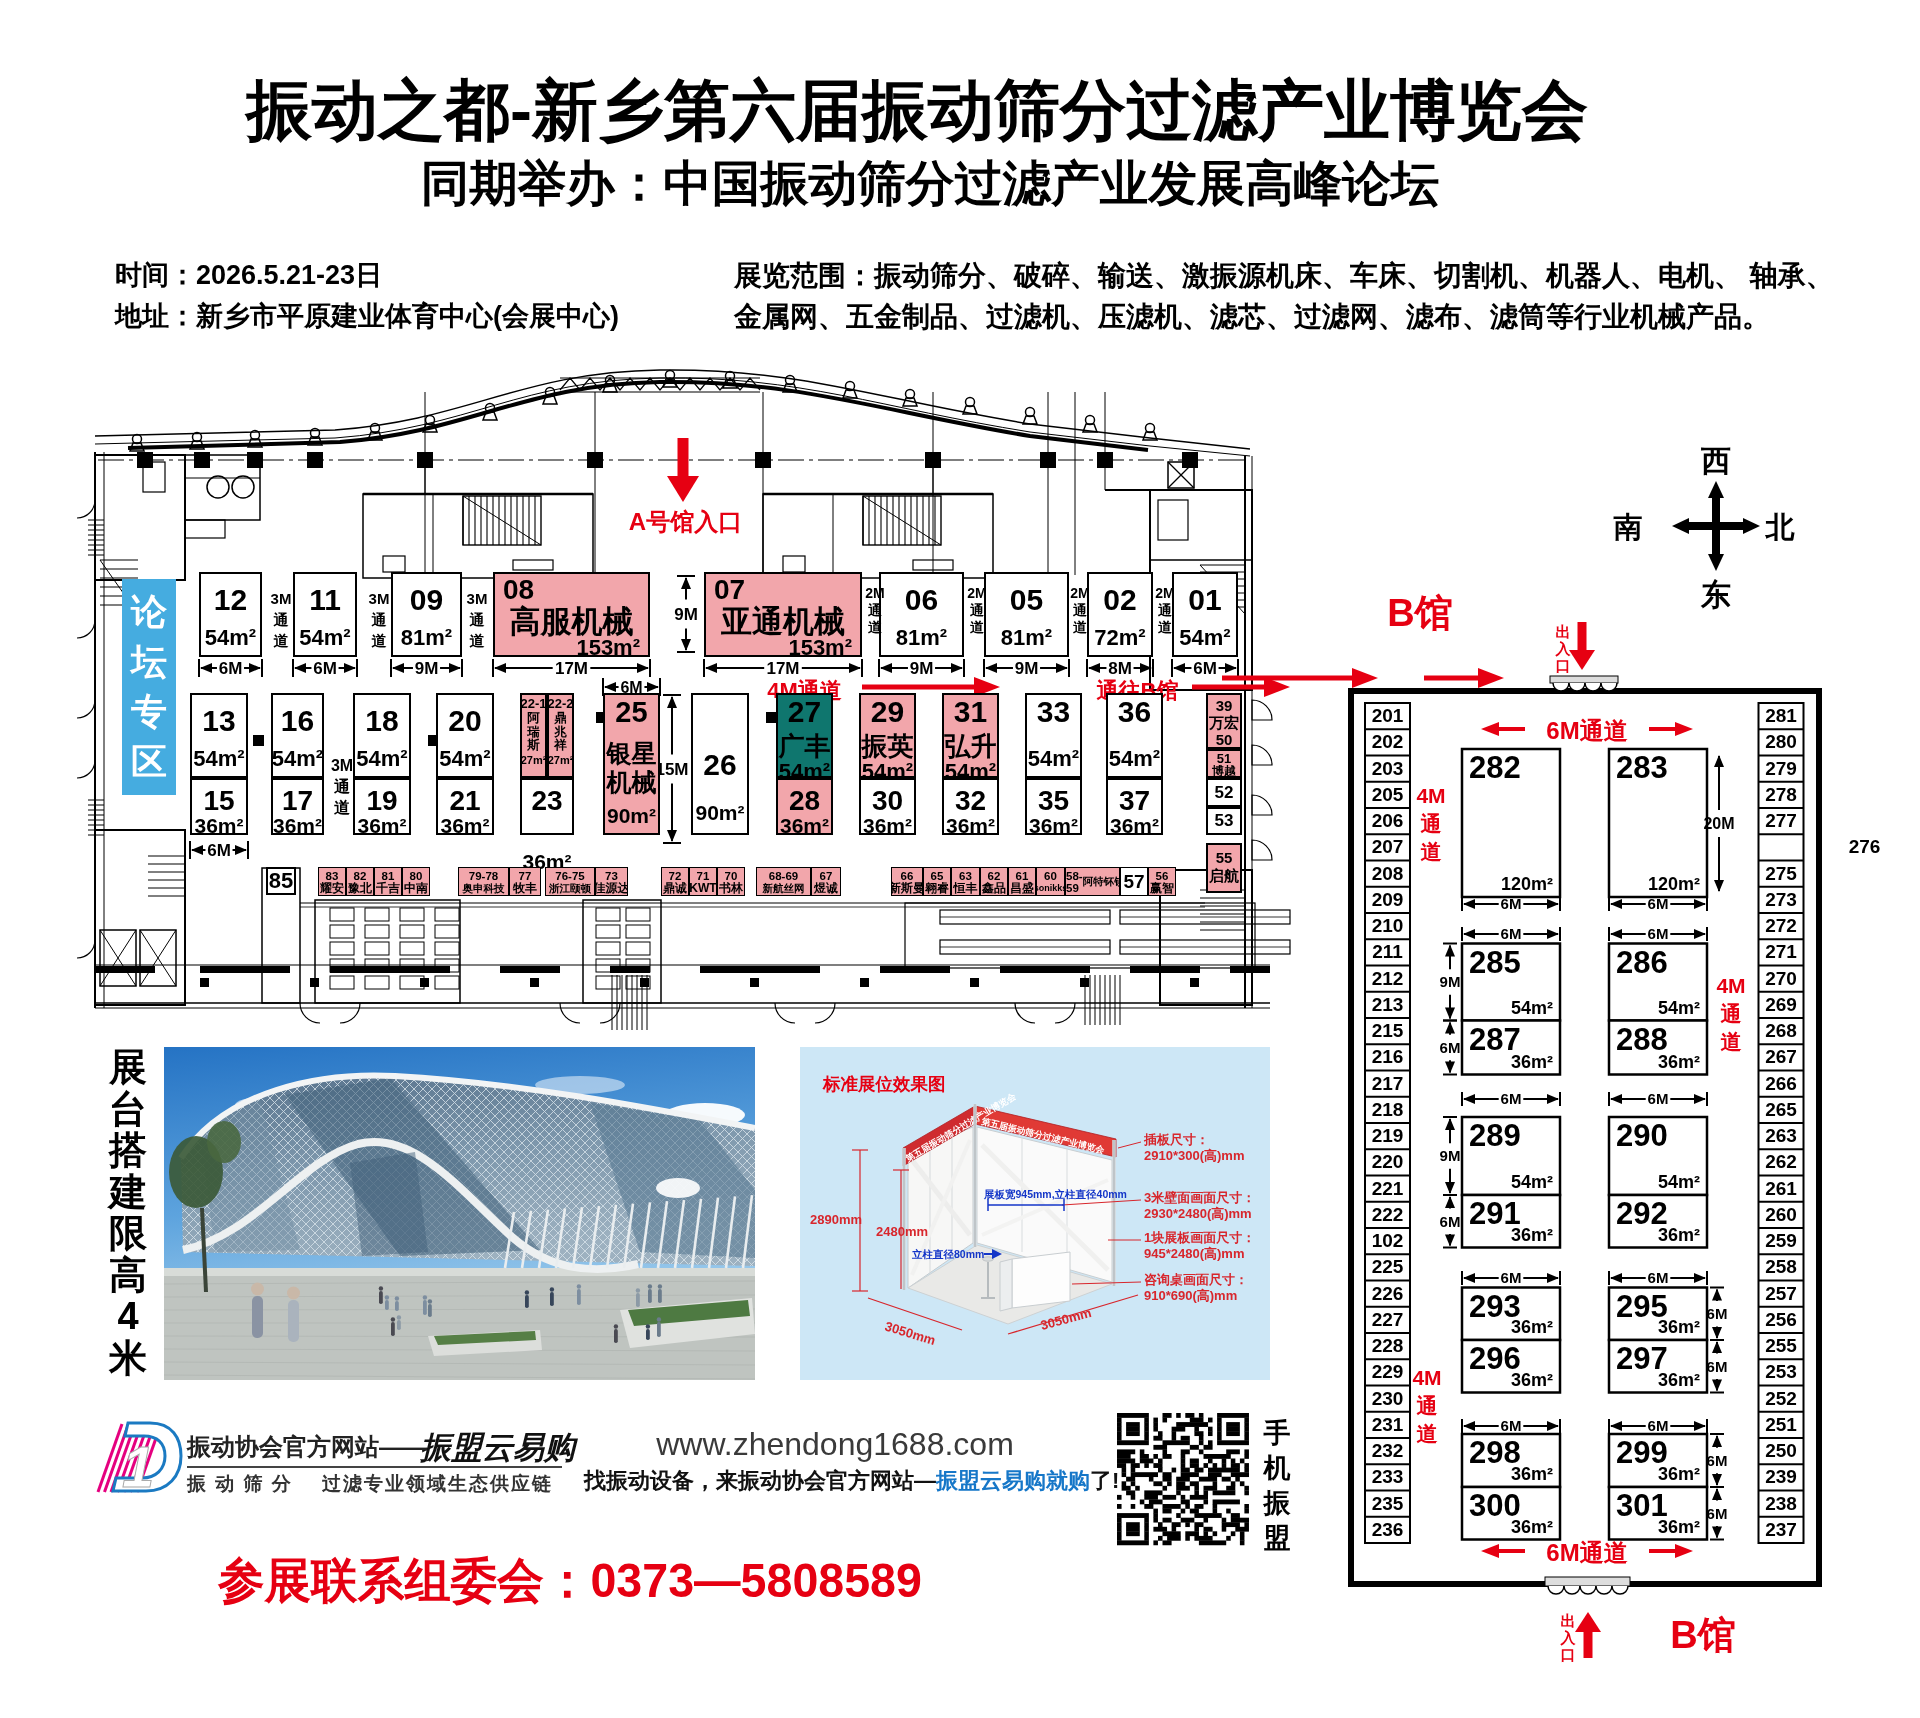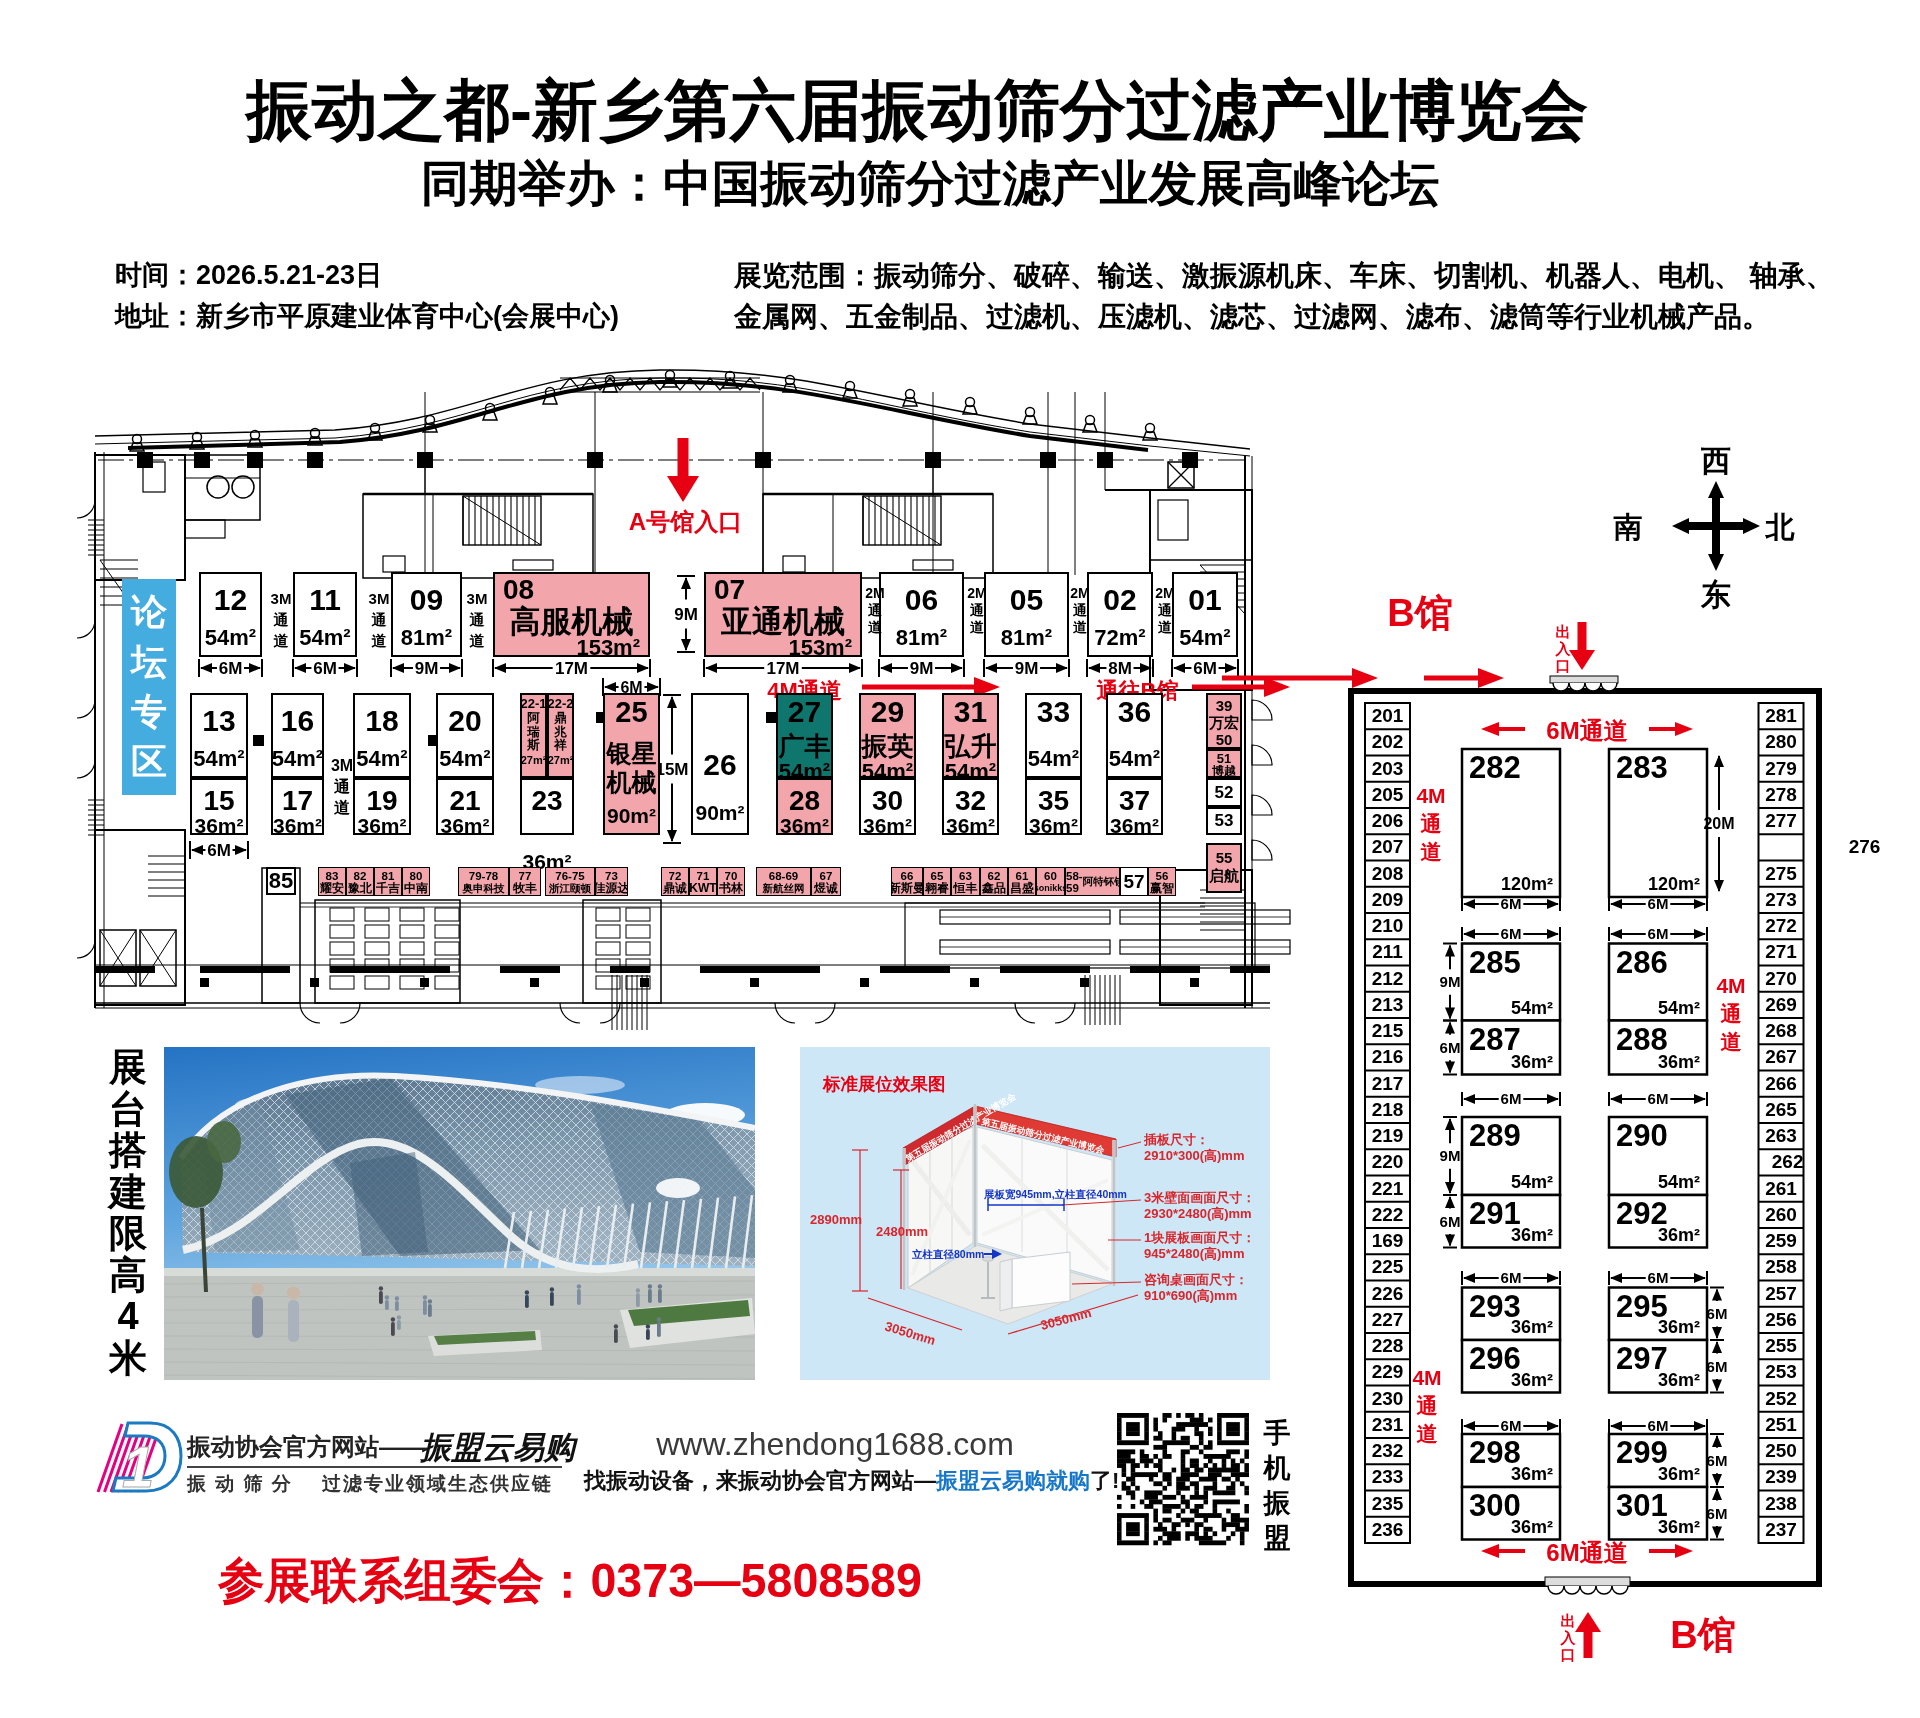--- a/index.html
+++ b/index.html
@@ -1401,21 +1401,21 @@
 <div style="position:absolute;left:1365px;top:968.5px;width:45px;height:20px;font-size:19px;font-weight:700;color:#000;text-align:center;line-height:20px;">212</div>
 <div style="position:absolute;left:1365px;top:994.75px;width:45px;height:20px;font-size:19px;font-weight:700;color:#000;text-align:center;line-height:20px;">213</div>
 <div style="position:absolute;left:1365px;top:1021.0px;width:45px;height:20px;font-size:19px;font-weight:700;color:#000;text-align:center;line-height:20px;">215</div>
 <div style="position:absolute;left:1365px;top:1047.25px;width:45px;height:20px;font-size:19px;font-weight:700;color:#000;text-align:center;line-height:20px;">216</div>
 <div style="position:absolute;left:1365px;top:1073.5px;width:45px;height:20px;font-size:19px;font-weight:700;color:#000;text-align:center;line-height:20px;">217</div>
 <div style="position:absolute;left:1365px;top:1099.75px;width:45px;height:20px;font-size:19px;font-weight:700;color:#000;text-align:center;line-height:20px;">218</div>
 <div style="position:absolute;left:1365px;top:1126.0px;width:45px;height:20px;font-size:19px;font-weight:700;color:#000;text-align:center;line-height:20px;">219</div>
 <div style="position:absolute;left:1365px;top:1152.25px;width:45px;height:20px;font-size:19px;font-weight:700;color:#000;text-align:center;line-height:20px;">220</div>
 <div style="position:absolute;left:1365px;top:1178.5px;width:45px;height:20px;font-size:19px;font-weight:700;color:#000;text-align:center;line-height:20px;">221</div>
 <div style="position:absolute;left:1365px;top:1204.75px;width:45px;height:20px;font-size:19px;font-weight:700;color:#000;text-align:center;line-height:20px;">222</div>
-<div style="position:absolute;left:1365px;top:1231.0px;width:45px;height:20px;font-size:19px;font-weight:700;color:#000;text-align:center;line-height:20px;">169</div>
+<div style="position:absolute;left:1365px;top:1231.0px;width:45px;height:20px;font-size:19px;font-weight:700;color:#000;text-align:center;line-height:20px;">102</div>
 <div style="position:absolute;left:1365px;top:1257.25px;width:45px;height:20px;font-size:19px;font-weight:700;color:#000;text-align:center;line-height:20px;">225</div>
 <div style="position:absolute;left:1365px;top:1283.5px;width:45px;height:20px;font-size:19px;font-weight:700;color:#000;text-align:center;line-height:20px;">226</div>
 <div style="position:absolute;left:1365px;top:1309.75px;width:45px;height:20px;font-size:19px;font-weight:700;color:#000;text-align:center;line-height:20px;">227</div>
 <div style="position:absolute;left:1365px;top:1336.0px;width:45px;height:20px;font-size:19px;font-weight:700;color:#000;text-align:center;line-height:20px;">228</div>
 <div style="position:absolute;left:1365px;top:1362.25px;width:45px;height:20px;font-size:19px;font-weight:700;color:#000;text-align:center;line-height:20px;">229</div>
 <div style="position:absolute;left:1365px;top:1388.5px;width:45px;height:20px;font-size:19px;font-weight:700;color:#000;text-align:center;line-height:20px;">230</div>
 <div style="position:absolute;left:1365px;top:1414.75px;width:45px;height:20px;font-size:19px;font-weight:700;color:#000;text-align:center;line-height:20px;">231</div>
 <div style="position:absolute;left:1365px;top:1441.0px;width:45px;height:20px;font-size:19px;font-weight:700;color:#000;text-align:center;line-height:20px;">232</div>
 <div style="position:absolute;left:1365px;top:1467.25px;width:45px;height:20px;font-size:19px;font-weight:700;color:#000;text-align:center;line-height:20px;">233</div>
 <div style="position:absolute;left:1365px;top:1493.5px;width:45px;height:20px;font-size:19px;font-weight:700;color:#000;text-align:center;line-height:20px;">235</div>
@@ -1430,21 +1430,21 @@
 <div style="position:absolute;left:1758.5px;top:889.75px;width:45px;height:20px;font-size:19px;font-weight:700;color:#000;text-align:center;line-height:20px;">273</div>
 <div style="position:absolute;left:1758.5px;top:916.0px;width:45px;height:20px;font-size:19px;font-weight:700;color:#000;text-align:center;line-height:20px;">272</div>
 <div style="position:absolute;left:1758.5px;top:942.25px;width:45px;height:20px;font-size:19px;font-weight:700;color:#000;text-align:center;line-height:20px;">271</div>
 <div style="position:absolute;left:1758.5px;top:968.5px;width:45px;height:20px;font-size:19px;font-weight:700;color:#000;text-align:center;line-height:20px;">270</div>
 <div style="position:absolute;left:1758.5px;top:994.75px;width:45px;height:20px;font-size:19px;font-weight:700;color:#000;text-align:center;line-height:20px;">269</div>
 <div style="position:absolute;left:1758.5px;top:1021.0px;width:45px;height:20px;font-size:19px;font-weight:700;color:#000;text-align:center;line-height:20px;">268</div>
 <div style="position:absolute;left:1758.5px;top:1047.25px;width:45px;height:20px;font-size:19px;font-weight:700;color:#000;text-align:center;line-height:20px;">267</div>
 <div style="position:absolute;left:1758.5px;top:1073.5px;width:45px;height:20px;font-size:19px;font-weight:700;color:#000;text-align:center;line-height:20px;">266</div>
 <div style="position:absolute;left:1758.5px;top:1099.75px;width:45px;height:20px;font-size:19px;font-weight:700;color:#000;text-align:center;line-height:20px;">265</div>
 <div style="position:absolute;left:1758.5px;top:1126.0px;width:45px;height:20px;font-size:19px;font-weight:700;color:#000;text-align:center;line-height:20px;">263</div>
-<div style="position:absolute;left:1758.5px;top:1152.25px;width:45px;height:20px;font-size:19px;font-weight:700;color:#000;text-align:right;line-height:20px;">262</div>
+<div style="position:absolute;left:1758.5px;top:1152.25px;width:45px;height:20px;font-size:19px;font-weight:700;color:#000;text-align:center;line-height:20px;">262</div>
 <div style="position:absolute;left:1758.5px;top:1178.5px;width:45px;height:20px;font-size:19px;font-weight:700;color:#000;text-align:center;line-height:20px;">261</div>
 <div style="position:absolute;left:1758.5px;top:1204.75px;width:45px;height:20px;font-size:19px;font-weight:700;color:#000;text-align:center;line-height:20px;">260</div>
 <div style="position:absolute;left:1758.5px;top:1231.0px;width:45px;height:20px;font-size:19px;font-weight:700;color:#000;text-align:center;line-height:20px;">259</div>
 <div style="position:absolute;left:1758.5px;top:1257.25px;width:45px;height:20px;font-size:19px;font-weight:700;color:#000;text-align:center;line-height:20px;">258</div>
 <div style="position:absolute;left:1758.5px;top:1283.5px;width:45px;height:20px;font-size:19px;font-weight:700;color:#000;text-align:center;line-height:20px;">257</div>
 <div style="position:absolute;left:1758.5px;top:1309.75px;width:45px;height:20px;font-size:19px;font-weight:700;color:#000;text-align:center;line-height:20px;">256</div>
 <div style="position:absolute;left:1758.5px;top:1336.0px;width:45px;height:20px;font-size:19px;font-weight:700;color:#000;text-align:center;line-height:20px;">255</div>
 <div style="position:absolute;left:1758.5px;top:1362.25px;width:45px;height:20px;font-size:19px;font-weight:700;color:#000;text-align:center;line-height:20px;">253</div>
 <div style="position:absolute;left:1758.5px;top:1388.5px;width:45px;height:20px;font-size:19px;font-weight:700;color:#000;text-align:center;line-height:20px;">252</div>
 <div style="position:absolute;left:1758.5px;top:1414.75px;width:45px;height:20px;font-size:19px;font-weight:700;color:#000;text-align:center;line-height:20px;">251</div>

